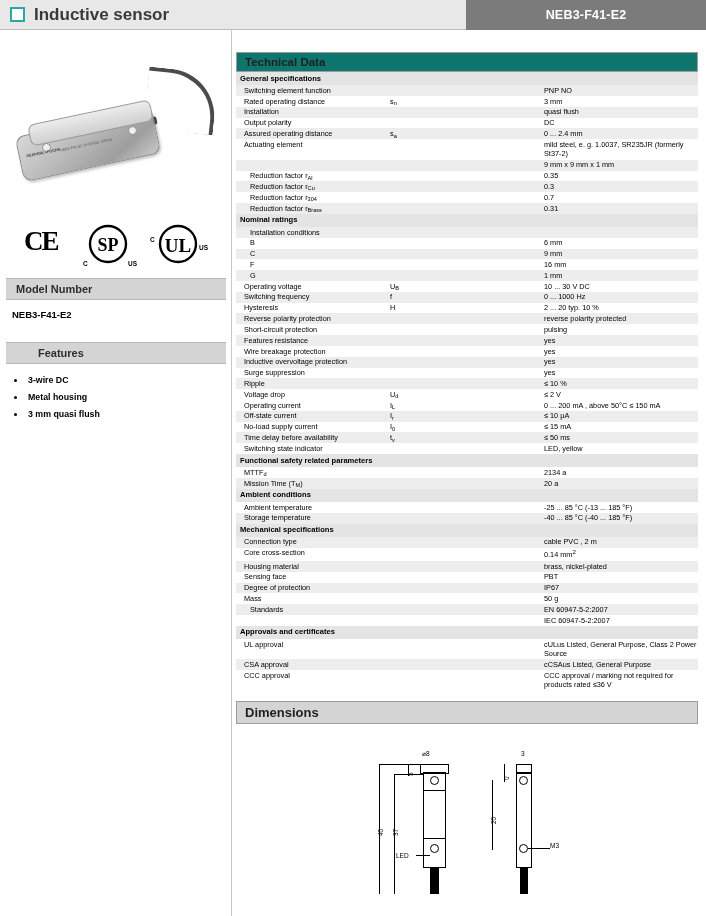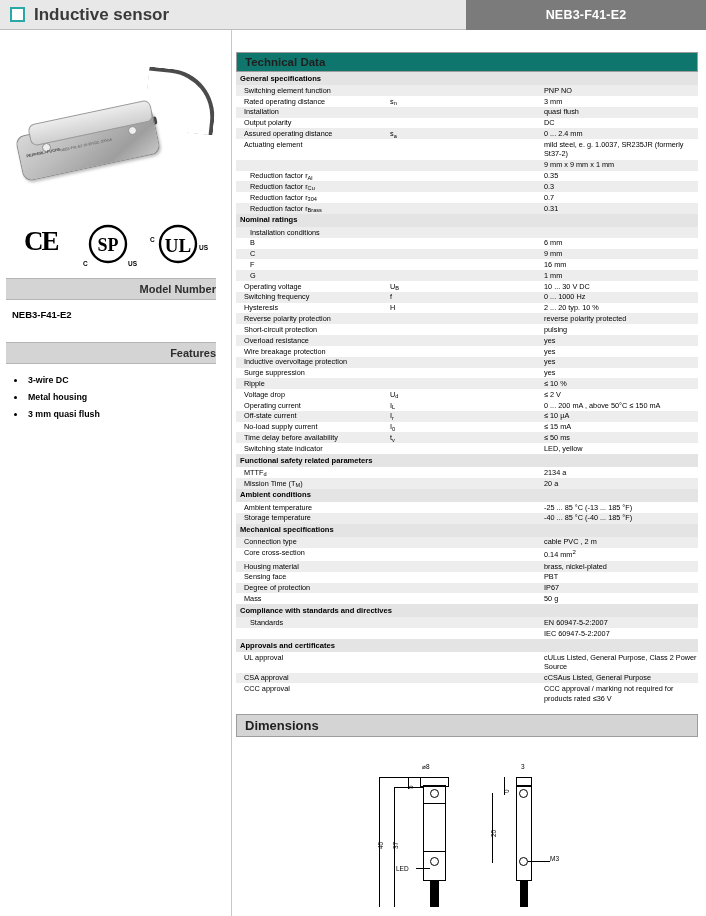--- a/index.html
+++ b/index.html
@@ -167,22 +167,21 @@
 
   
   .sec-bar {
     background: #d4d4d4;
     border-top: 1px solid #b5b5b5;
     border-bottom: 1px solid #b5b5b5;
     font-size: 11px;
     font-weight: bold;
     color: #2e2e2e;
     padding: 4px 0 4px 10px;
-    margin: 0 16px 0 6px;
-    text-align: right;
+    margin: 0 6px 0 6px;
   }
   .model-number {
     font-size: 9.5px;
     font-weight: bold;
     padding: 9px 0 0 12px;
   }
   .feature-list {
     margin: 0;
     padding: 8px 0 0 26px;
     font-size: 8.8px;
@@ -428,21 +427,21 @@
             <td class="c-label">Reverse polarity protection</td>
             <td class="c-sym"></td>
             <td class="c-val">reverse polarity protected</td>
           </tr>
           <tr class="">
             <td class="c-label">Short-circuit protection</td>
             <td class="c-sym"></td>
             <td class="c-val">pulsing</td>
           </tr>
           <tr class="shade">
-            <td class="c-label">Overload resistance</td>
+            <td class="c-label">Features resistance</td>
             <td class="c-sym"></td>
             <td class="c-val">yes</td>
           </tr>
           <tr class="">
             <td class="c-label">Wire breakage protection</td>
             <td class="c-sym"></td>
             <td class="c-val">yes</td>
           </tr>
           <tr class="shade">
             <td class="c-label">Inductive overvoltage protection</td>
@@ -540,23 +539,20 @@
           </tr>
           <tr class="shade">
             <td class="c-label">Degree of protection</td>
             <td class="c-sym"></td>
             <td class="c-val">IP67</td>
           </tr>
           <tr class="">
             <td class="c-label">Mass</td>
             <td class="c-sym"></td>
             <td class="c-val">50 g</td>
-          </tr>
-          <tr class="grp">
-            <td class="c-label" colspan="3">Compliance with standards and directives</td>
           </tr>
           <tr class="sub shade">
             <td class="c-label">Standards</td>
             <td class="c-sym"></td>
             <td class="c-val">EN 60947-5-2:2007</td>
           </tr>
           <tr class="sub ">
             <td class="c-label"></td>
             <td class="c-sym"></td>
             <td class="c-val">IEC 60947-5-2:2007</td>

